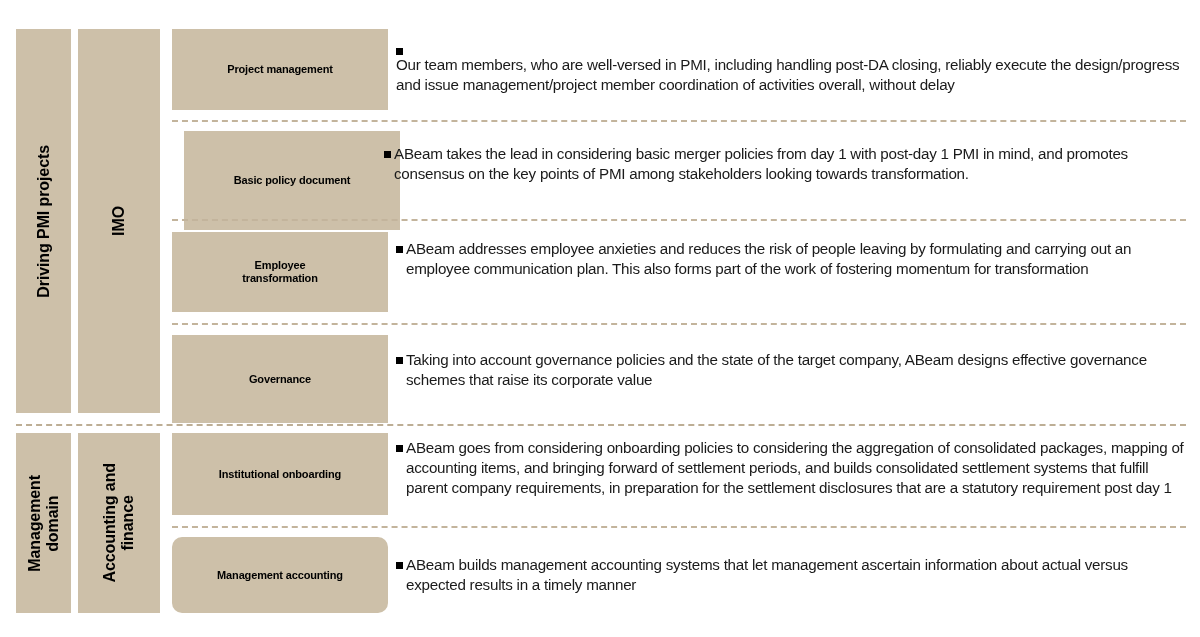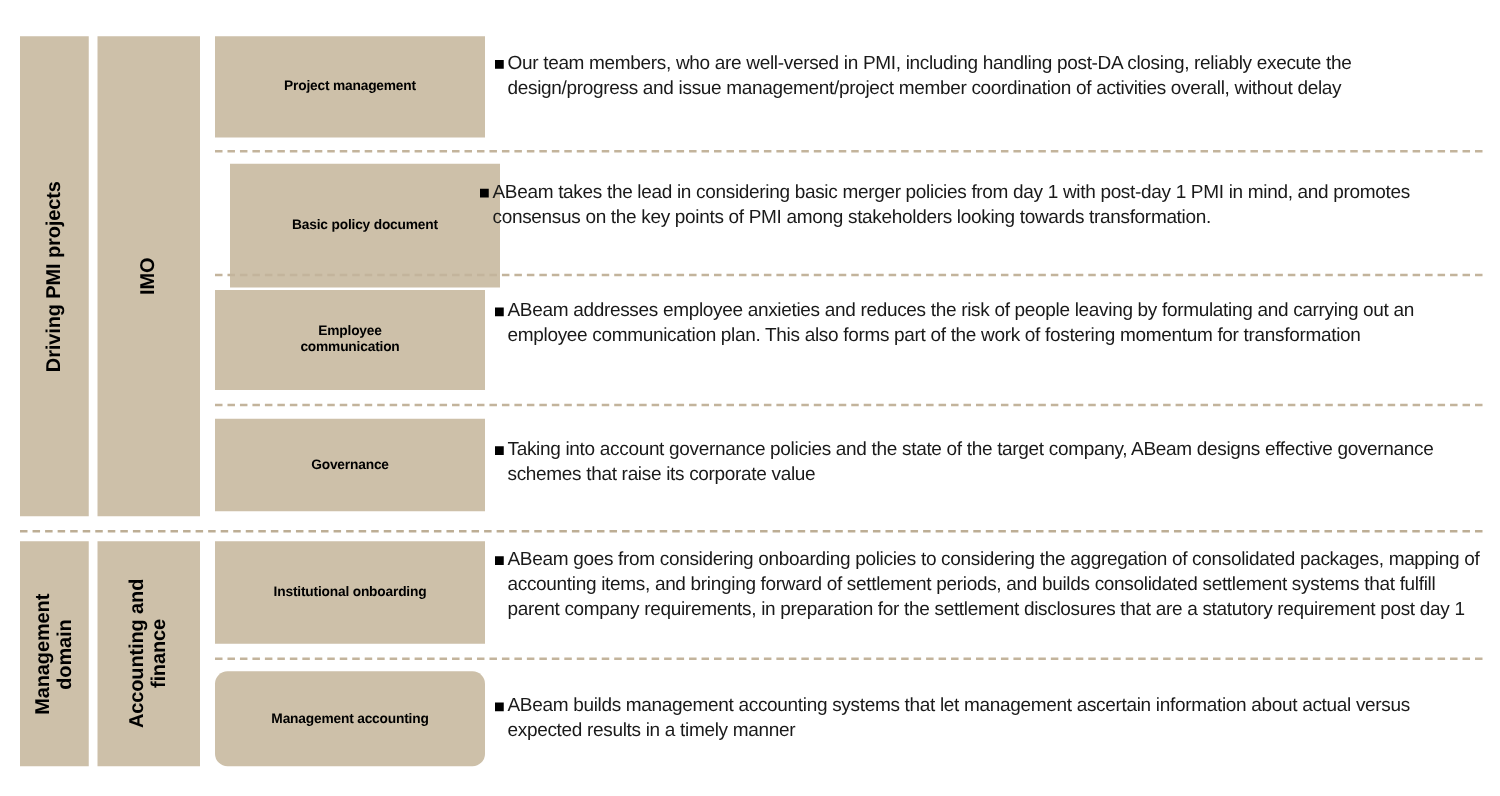--- a/index.html
+++ b/index.html
@@ -95,46 +95,46 @@
     <span class="vlabel">Driving PMI projects</span>
   </div>
 
   <div class="box vbox" style="left:78px; top:29px; width:82px; height:384px;">
     <span class="vlabel">IMO</span>
   </div>
 
   <div class="box cbox" style="left:172px; top:29px; width:216px; height:81px;">
     <span class="clabel">Project management</span>
   </div>
-  <div class="desc" style="left:396px; top:41px; width:790px;">
+  <div class="desc" style="left:396px; top:41px; width:790px;flex-direction:column;">
     <span class="bullet"></span>
     <span class="desc-text">Our team members, who are well-versed in PMI, including handling post-DA closing, reliably execute the design/progress and issue management/project member coordination of activities overall, without delay</span>
   </div>
   <div class="sep" style="left:172px; top:120px; width:1014px;"></div>
 
   <div class="box cbox" style="left:184px; top:131px; width:216px; height:99px;">
     <span class="clabel">Basic policy document</span>
   </div>
   <div class="desc" style="left:384px; top:144px; width:790px;justify-content:flex-end;">
     <span class="bullet"></span>
     <span class="desc-text">ABeam takes the lead in considering basic merger policies from day 1 with post-day 1 PMI in mind, and promotes consensus on the key points of PMI among stakeholders looking towards transformation.</span>
   </div>
   <div class="sep" style="left:172px; top:219px; width:1014px;"></div>
 
   <div class="box cbox" style="left:172px; top:232px; width:216px; height:80px;">
     <span class="clabel">Employee
-communication</span>
+transformation</span>
   </div>
   <div class="desc" style="left:396px; top:239px; width:790px;">
     <span class="bullet"></span>
     <span class="desc-text">ABeam addresses employee anxieties and reduces the risk of people leaving by formulating and carrying out an employee communication plan. This also forms part of the work of fostering momentum for transformation</span>
   </div>
   <div class="sep" style="left:172px; top:323px; width:1014px;"></div>
 
-  <div class="box cbox" style="left:172px; top:335px; width:216px; height:74px;">
+  <div class="box cbox" style="left:172px; top:335px; width:216px; height:88px;">
     <span class="clabel">Governance</span>
   </div>
   <div class="desc" style="left:396px; top:350px; width:790px;">
     <span class="bullet"></span>
     <span class="desc-text">Taking into account governance policies and the state of the target company, ABeam designs effective governance schemes that raise its corporate value</span>
   </div>
 
   <div class="sep sep-major" style="left:16px; top:424px; width:1170px;"></div>
 
   <div class="box vbox" style="left:16px; top:433px; width:55px; height:180px;">

